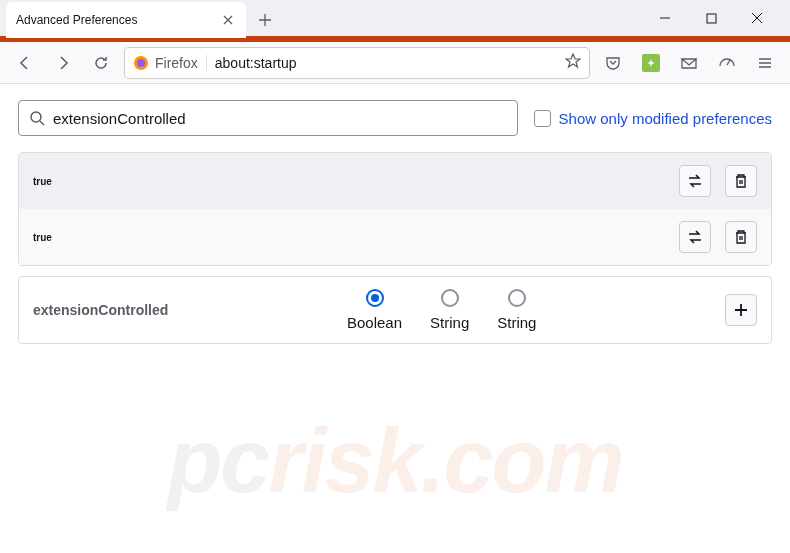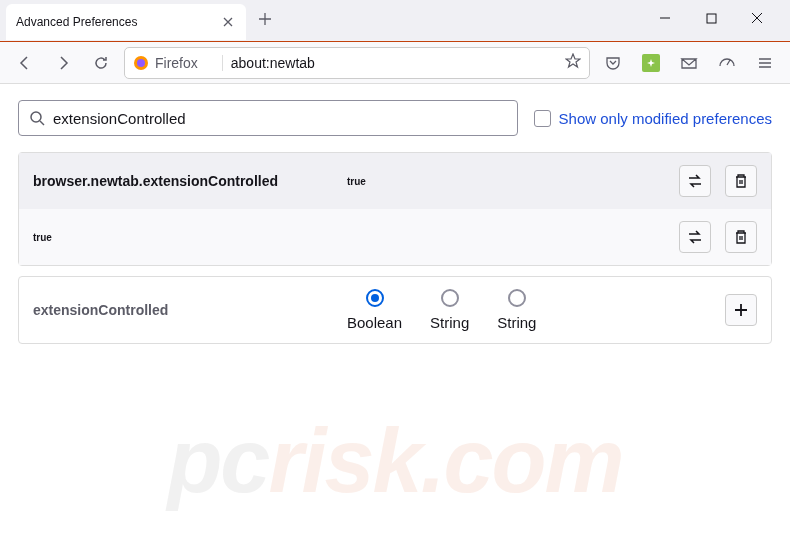--- a/index.html
+++ b/index.html
@@ -1,34 +1,34 @@
 <!DOCTYPE html>
 <html><head>
   <meta charset="utf-8">
   <style>
     * { margin: 0; padding: 0; box-sizing: border-box; font-family: -apple-system, BlinkMacSystemFont, "Segoe UI", sans-serif; }
     body { width: 790px; height: 553px; background: #fff; overflow: hidden; position: relative; }
     
     .window { width: 100%; height: 100%; display: flex; flex-direction: column; }
     
-    .titlebar { height: 42px; background: #f0f0f4; display: flex; align-items: flex-start; padding: 4px 6px 0; border-bottom: 1px solid #c2410c; }
+    .titlebar { height: 42px; background: #f0f0f4; display: flex; align-items: center; padding: 4px 6px 0; border-bottom: 6px solid #c2410c; }
     .tab { background: #fff; height: 36px; border-radius: 6px 6px 0 0; display: flex; align-items: center; padding: 0 10px; gap: 10px; min-width: 240px; }
     .tab-title { font-size: 12px; color: #15141a; }
     .tab-close { width: 16px; height: 16px; display: flex; align-items: center; justify-content: center; cursor: pointer; }
     .tab-close svg { width: 10px; height: 10px; }
     .new-tab { width: 30px; height: 30px; display: flex; align-items: center; justify-content: center; cursor: pointer; margin-left: 4px; }
     .spacer { flex: 1; }
     .window-controls { display: flex; gap: 4px; margin-right: 6px; margin-bottom: 4px; }
     .win-btn { width: 42px; height: 28px; display: flex; align-items: center; justify-content: center; cursor: pointer; }
     
     .toolbar { height: 42px; background: #f9f9fb; display: flex; align-items: center; padding: 0 10px; gap: 8px; border-bottom: 1px solid #ddd; }
     .nav-btn { width: 30px; height: 30px; display: flex; align-items: center; justify-content: center; cursor: pointer; border-radius: 4px; }
     .nav-btn svg { width: 16px; height: 16px; }
     .urlbar { flex: 1; height: 32px; background: #fff; border: 1px solid #ccc; border-radius: 5px; display: flex; align-items: center; padding: 0 8px; gap: 8px; }
-    .urlbar-identity { display: flex; align-items: center; gap: 6px; padding-right: 24px; border-right: 1px solid #ddd; }
+    .urlbar-identity { display: flex; align-items: center; gap: 6px; padding-right: 8px; border-right: 1px solid #ddd; }
     .firefox-logo { width: 16px; height: 16px; display: flex; align-items: center; justify-content: center; }
     .urlbar-text { font-size: 14px; color: #5b5b66; }
     .url-path { color: #15141a; }
     .urlbar-spacer { flex: 1; }
     .toolbar-icon { width: 30px; height: 30px; display: flex; align-items: center; justify-content: center; cursor: pointer; }
     .ext-icon { width: 18px; height: 18px; background: #8bc34a; border-radius: 2px; display: flex; align-items: center; justify-content: center; }
     
     .content { flex: 1; padding: 16px 18px; position: relative; }
     
     .search-row { display: flex; gap: 16px; align-items: center; margin-bottom: 16px; }
@@ -119,21 +119,21 @@
     <div class="urlbar">
       <div class="urlbar-identity">
         <div class="firefox-logo">
           <svg width="16" height="16" viewBox="0 0 16 16">
               <circle cx="8" cy="8" r="7" fill="#ff9500"></circle>
               <circle cx="8" cy="8" r="4" fill="#9059ff"></circle>
             </svg>
         </div>
         <span class="urlbar-text">Firefox</span>
       </div>
-      <span class="urlbar-text url-path">about:newtab</span>
+      <span class="urlbar-text url-path">about:startup</span>
       <div class="urlbar-spacer"></div>
       <div>
         <svg width="16" height="16" viewBox="0 0 16 16" stroke="#5b5b66" stroke-width="1.2" fill="none">
             <path d="M8 1 L10 6 L15 6 L11 9 L12.5 14 L8 11 L3.5 14 L5 9 L1 6 L6 6 Z"></path>
           </svg>
       </div>
     </div>
     <div class="toolbar-icon">
       <svg width="16" height="16" viewBox="0 0 16 16" stroke="#5b5b66" stroke-width="1.3" fill="none">
           <path d="M2 3 H14 V8 A6 6 0 0 1 2 8 Z M5 6 L8 9 L11 6"></path>
@@ -173,21 +173,20 @@
         <input class="search-input" value="extensionControlled" style="">
       </div>
       <div class="checkbox-wrap">
         <div class="checkbox"></div>
         <span class="checkbox-label">Show only modified preferences</span>
       </div>
     </div>
 
     <div class="results">
       <div class="result-row">
-        <div class="pref-name">browser.newtab.extensionControlled</div>
         <div class="pref-value">true</div>
         <div class="action-btn">
           <svg width="18" height="18" viewBox="0 0 18 18" stroke="#15141a" stroke-width="1.5" fill="none">
               <path d="M3 6 H13 L10 3 M15 12 H5 L8 15"></path>
             </svg>
         </div>
         <div class="action-btn">
           <svg width="16" height="16" viewBox="0 0 16 16" stroke="#15141a" stroke-width="1.3" fill="none">
               <path d="M3 4 H13 M5 4 V2 H11 V4 M4 4 V14 H12 V4 M7 7 V11 M9 7 V11"></path>
             </svg>

